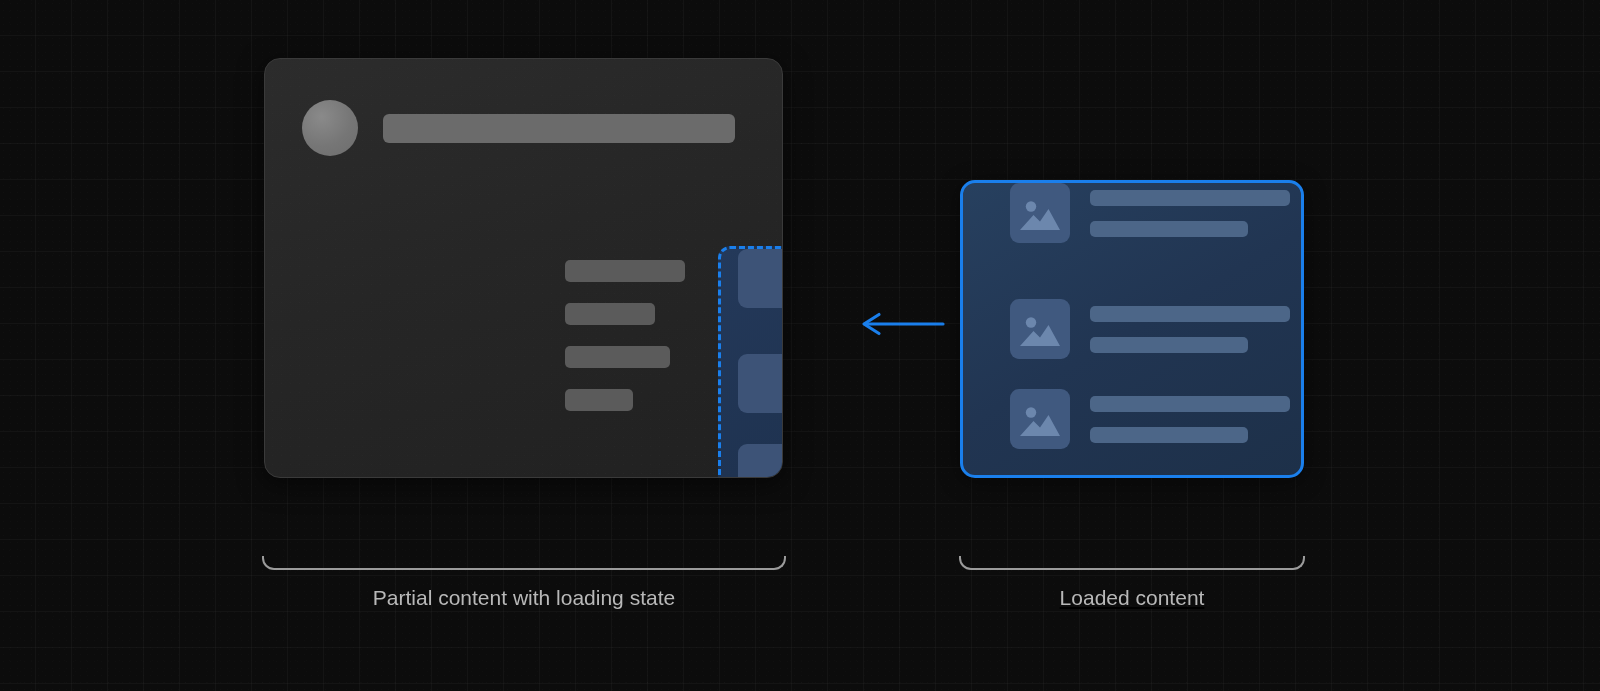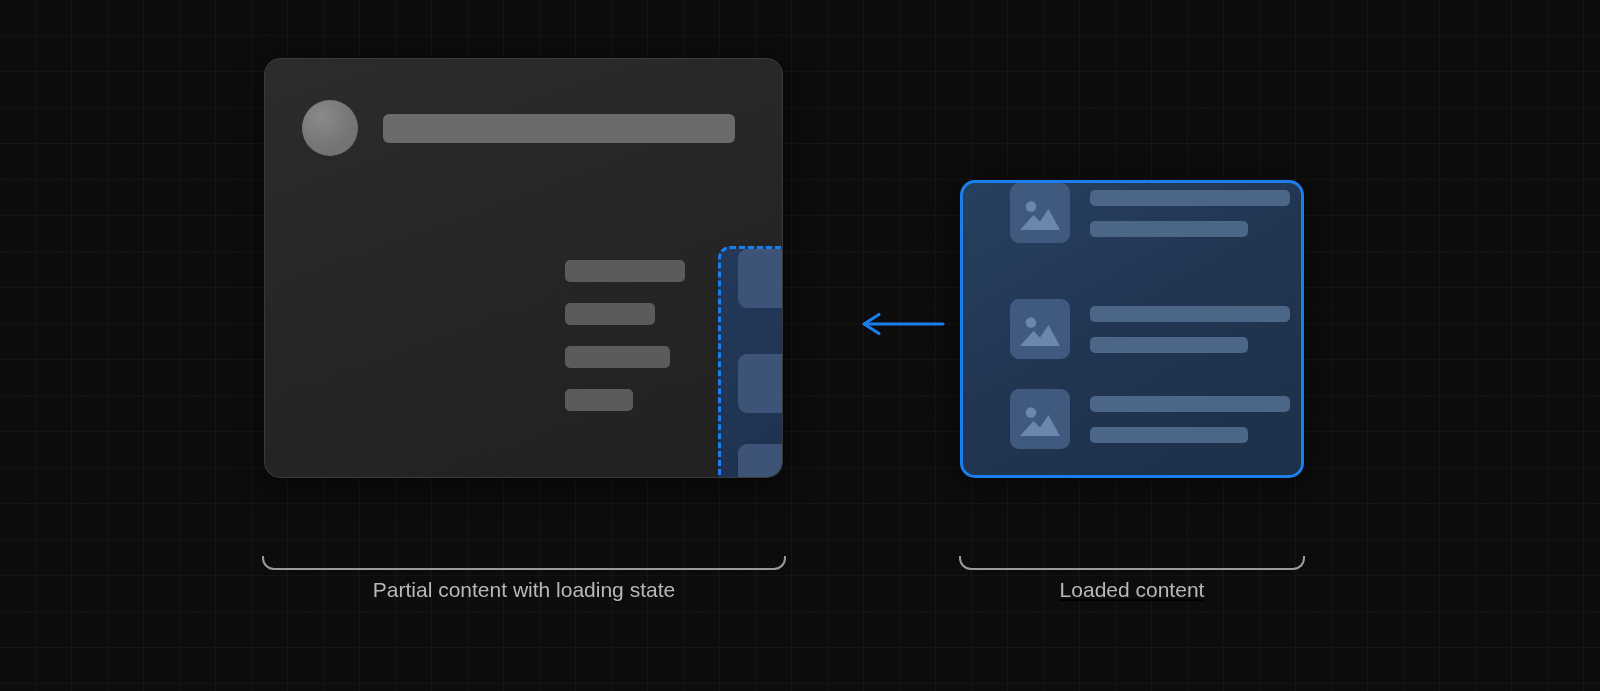--- a/index.html
+++ b/index.html
@@ -184,21 +184,21 @@
     height: 14px;
     border-left-width: 2px;
     border-right-width: 2px;
     box-sizing: border-box;
     transform: scaleY(-1);
   }
   .caption {
     text-align: center;
     color: #b8b8b8;
     font-size: 21px;
-    margin-top: 8px;
+    margin-top: 16px;
     font-family: "Liberation Sans", sans-serif;
     white-space: nowrap;
   }
   #bracket-partial { left: 262px; top: 556px; width: 524px; }
   #bracket-loaded  { left: 959px; top: 556px; width: 346px; text-decoration: underline; }
 </style>
 </head>
 <body>
 
 <div id="stage">

